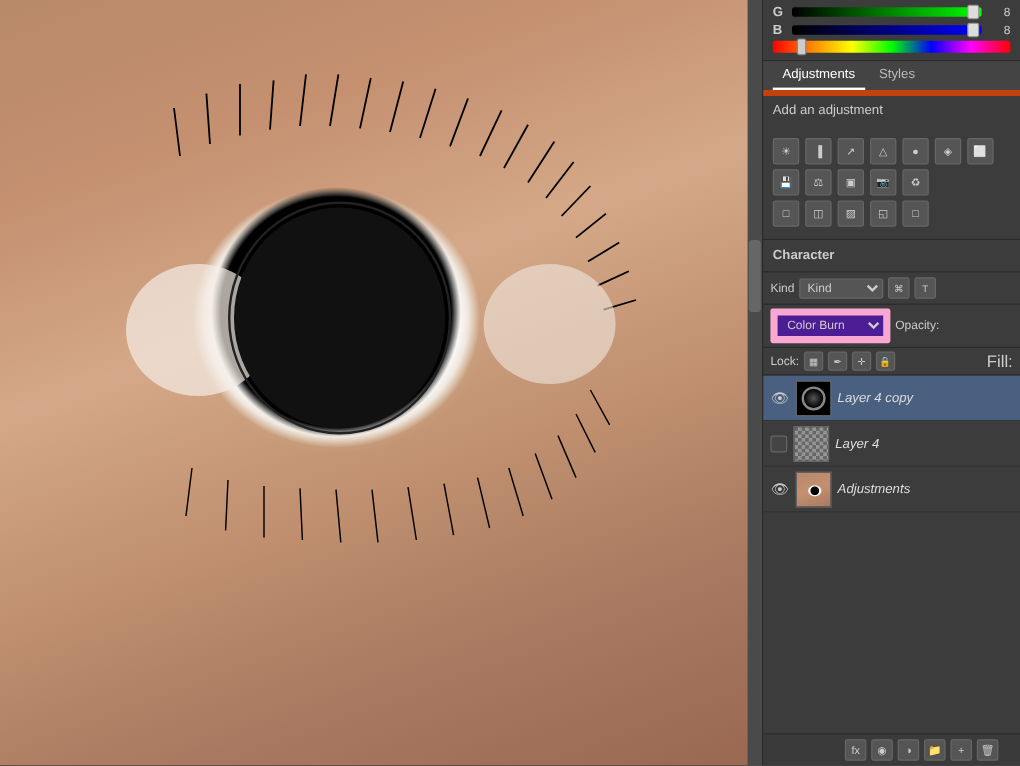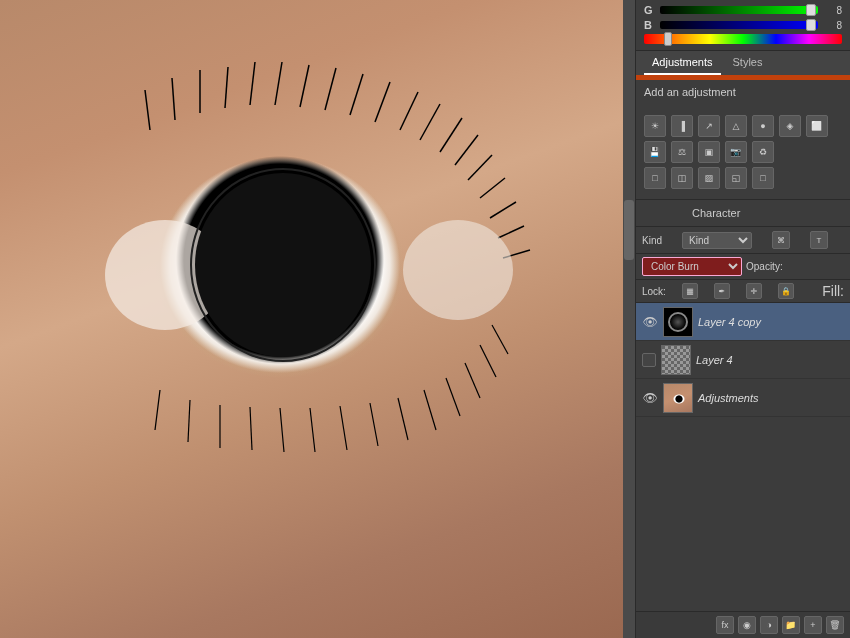--- a/index.html
+++ b/index.html
@@ -227,24 +227,23 @@
     }
 
     
     .character-section {
       padding: 4px 8px;
       border-bottom: 1px solid #2a2a2a;
     }
 
     .section-header {
       font-size: 11px;
-      font-weight: normal;
+      font-weight: bold;
       color: #ccc;
       padding: 3px 0;
-      margin-left: 48px;
     }
 
     
     .layers-section {
       flex: 1;
       display: flex;
       flex-direction: column;
       overflow: hidden;
     }
 
@@ -266,21 +265,21 @@
     .layers-tab.active {
       color: #fff;
       border-bottom: 2px solid #fff;
     }
 
     
     .kind-row {
       display: flex;
       align-items: center;
       padding: 4px 6px;
-      gap: 20px;
+      gap: 4px;
       border-bottom: 1px solid #2a2a2a;
     }
 
     .kind-select {
       background: #555;
       border: 1px solid #666;
       color: #ccc;
       font-size: 10px;
       padding: 1px 2px;
       border-radius: 2px;
@@ -304,41 +303,41 @@
     
     .blend-row {
       display: flex;
       align-items: center;
       padding: 3px 6px;
       gap: 4px;
       border-bottom: 1px solid #2a2a2a;
     }
 
     .blend-select {
-      background: #7f1d1d;
-      border: 1px solid #f9a8d4;
+      background: #4c1d95;
+      border: 6px solid #f9a8d4;
       color: #ccc;
       font-size: 10px;
       padding: 2px 4px;
       border-radius: 2px;
       flex: 1;
       max-width: 100px;
     }
 
     .opacity-label {
       font-size: 10px;
       color: #ccc;
     }
 
     
     .lock-row {
       display: flex;
       align-items: center;
       padding: 3px 6px;
-      gap: 16px;
+      gap: 4px;
       border-bottom: 1px solid #2a2a2a;
     }
 
     .lock-label {
       font-size: 10px;
       color: #ccc;
     }
 
     .lock-icon {
       width: 16px;
@@ -471,21 +470,21 @@
       color: #ddd;
       font-style: italic;
       flex: 1;
     }
 
     
     .layers-bottom {
       display: flex;
       align-items: center;
       justify-content: flex-end;
-      padding: 4px 6px;
+      padding: 4px 18px;
       gap: 4px;
       background: #3a3a3a;
       border-top: 1px solid #2a2a2a;
     }
 
     .bottom-icon {
       width: 18px;
       height: 18px;
       background: #555;
       border: 1px solid #666;

